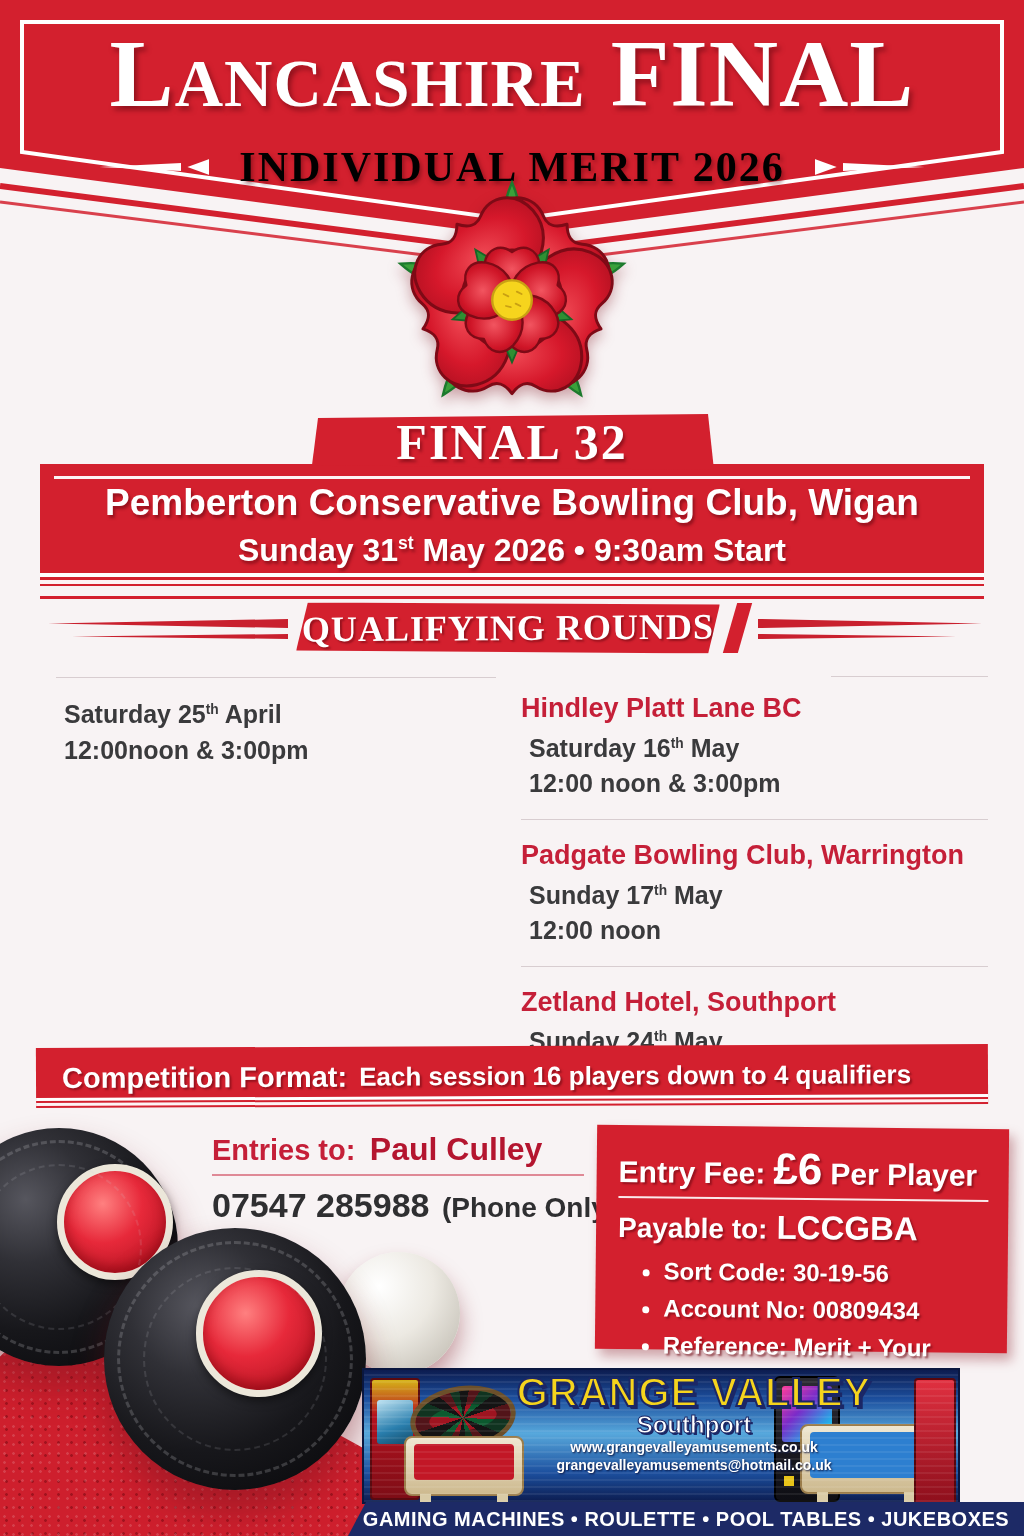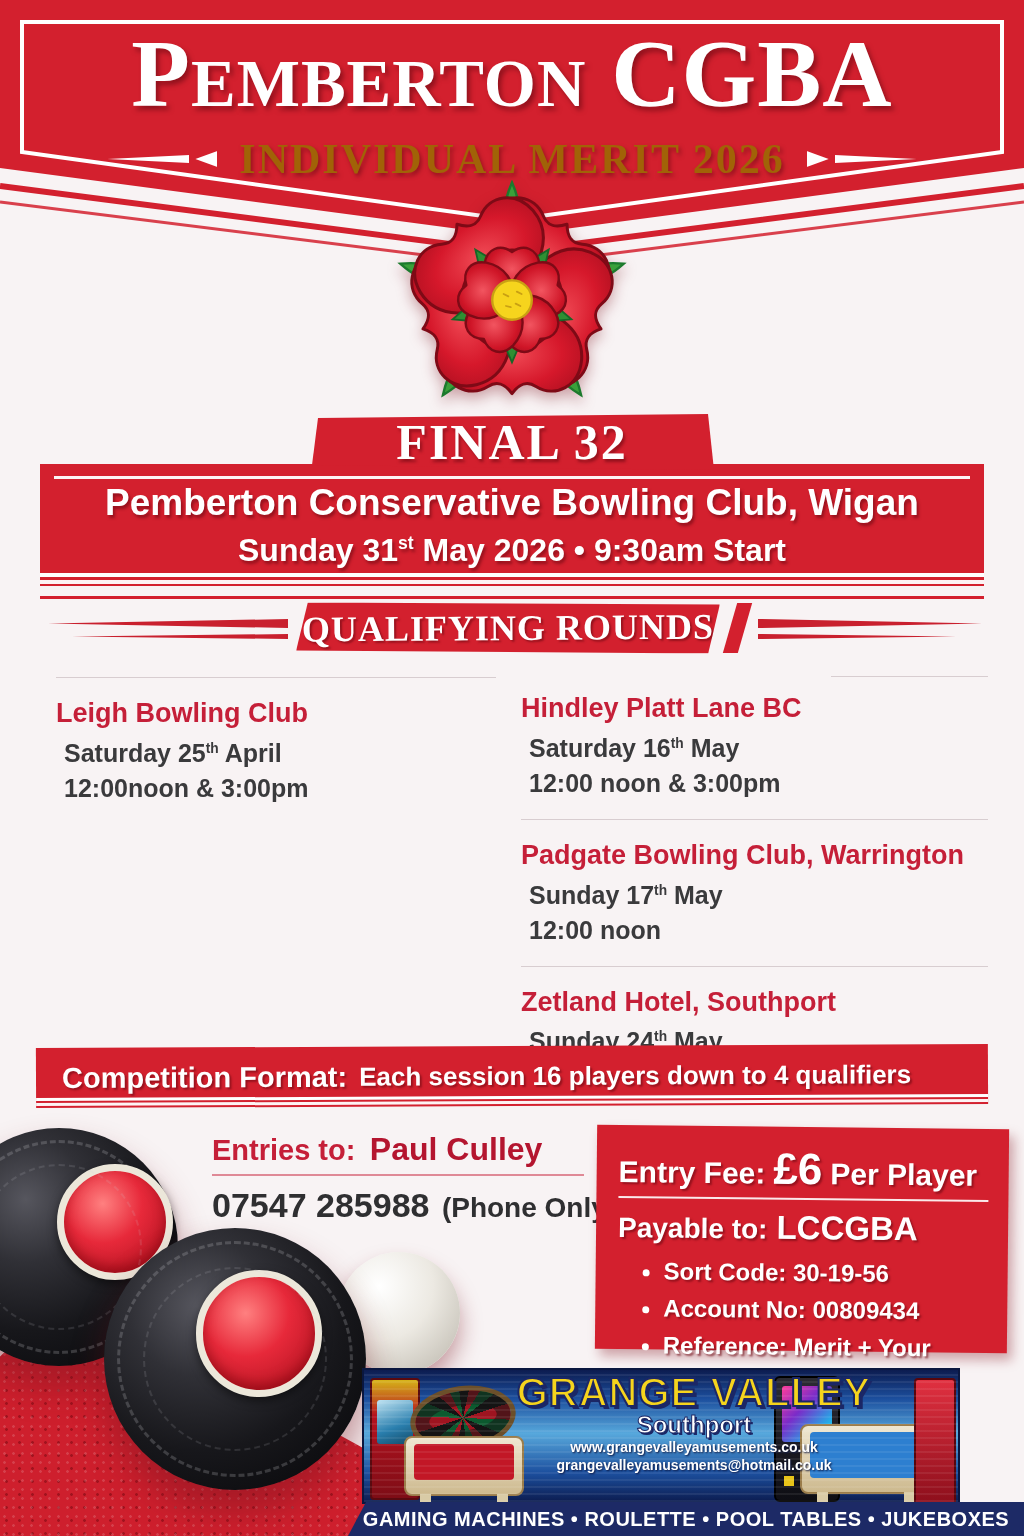--- a/index.html
+++ b/index.html
@@ -6,21 +6,21 @@
   .poster { position:relative; width:1024px; height:1536px; margin:0 auto; overflow:hidden;
             background:#f8f3f4; font-family:"Liberation Sans", sans-serif; }
 
   
   .header-svg { position:absolute; left:0; top:0; z-index:1; }
   .title { position:absolute; top:26px; left:0; right:0; margin:0; text-align:center; z-index:2;
            font:700 96px/1 "Liberation Serif", serif; font-variant:small-caps; color:#fff;
            letter-spacing:1px; text-shadow:3px 4px 5px rgba(90,5,15,.55); }
   .subtitle-row { position:absolute; top:130px; left:0; right:0; display:flex; z-index:2;
                   justify-content:center; align-items:center; gap:14px; }
-  .subtitle { margin:8px; font:700 42px/1 "Liberation Serif", serif; color:#a16207; letter-spacing:2px;
+  .subtitle { margin:16px; font:700 42px/1 "Liberation Serif", serif; color:#000000; letter-spacing:2px;
               text-shadow:2px 3px 4px rgba(90,5,15,.5); }
   .orn { display:flex; align-items:center; gap:6px; }
   .orn .taper { width:82px; height:8px; background:#fff; }
   .orn .tri { width:22px; height:16px; background:#fff; }
   .orn-left .taper { clip-path:polygon(0 50%, 100% 0, 100% 100%); }
   .orn-left .tri   { clip-path:polygon(100% 0, 0 50%, 100% 100%); }
   .orn-right .taper{ clip-path:polygon(0 0, 100% 50%, 0 100%); }
   .orn-right .tri  { clip-path:polygon(0 0, 100% 50%, 0 100%); }
 
   
@@ -184,21 +184,21 @@
 
 <div class="poster">
 
   <svg class="header-svg" width="1024" height="280" viewBox="0 0 1024 280">
     <polygon points="0,0 1024,0 1024,168 512,236 0,168" fill="#d3202e"></polygon>
     <polygon points="22,22 1002,22 1002,152 512,220 22,152" fill="none" stroke="#ffffff" stroke-width="4"></polygon>
     <polyline points="0,186 512,252 1024,186" fill="none" stroke="#d3202e" stroke-width="6"></polyline>
     <polyline points="0,202 512,266 1024,202" fill="none" stroke="#d3202e" stroke-width="3" opacity=".85"></polyline>
   </svg>
 
-  <h1 class="title">Pemberton CGBA</h1>
+  <h1 class="title">Lancashire FINAL</h1>
 
   <div class="subtitle-row">
     <span class="orn orn-left">
         <span class="taper"></span>
         <span class="tri"></span>
       </span>
     <h2 class="subtitle">INDIVIDUAL MERIT 2026</h2>
     <span class="orn orn-right">
         <span class="tri"></span>
         <span class="taper"></span>
@@ -275,21 +275,20 @@
     <span>QUALIFYING ROUNDS</span>
   </div>
   <div class="qual-slash"></div>
   <div class="ql ql-r1"></div>
   <div class="ql ql-r2"></div>
 
   <div class="rounds">
     <div class="col-left">
       <div class="divider"></div>
       <div class="round">
-        <div class="round-name">Leigh Bowling Club</div>
         <div class="round-date">
           <span>Saturday 25</span><span class="sup">th</span><span> April</span>
         </div>
         <div class="round-times">12:00noon &amp; 3:00pm</div>
       </div>
     </div>
     <div class="col-right">
       <div class="divider-top"></div>
       <div class="round">
         <div class="round-name">Hindley Platt Lane BC</div>

